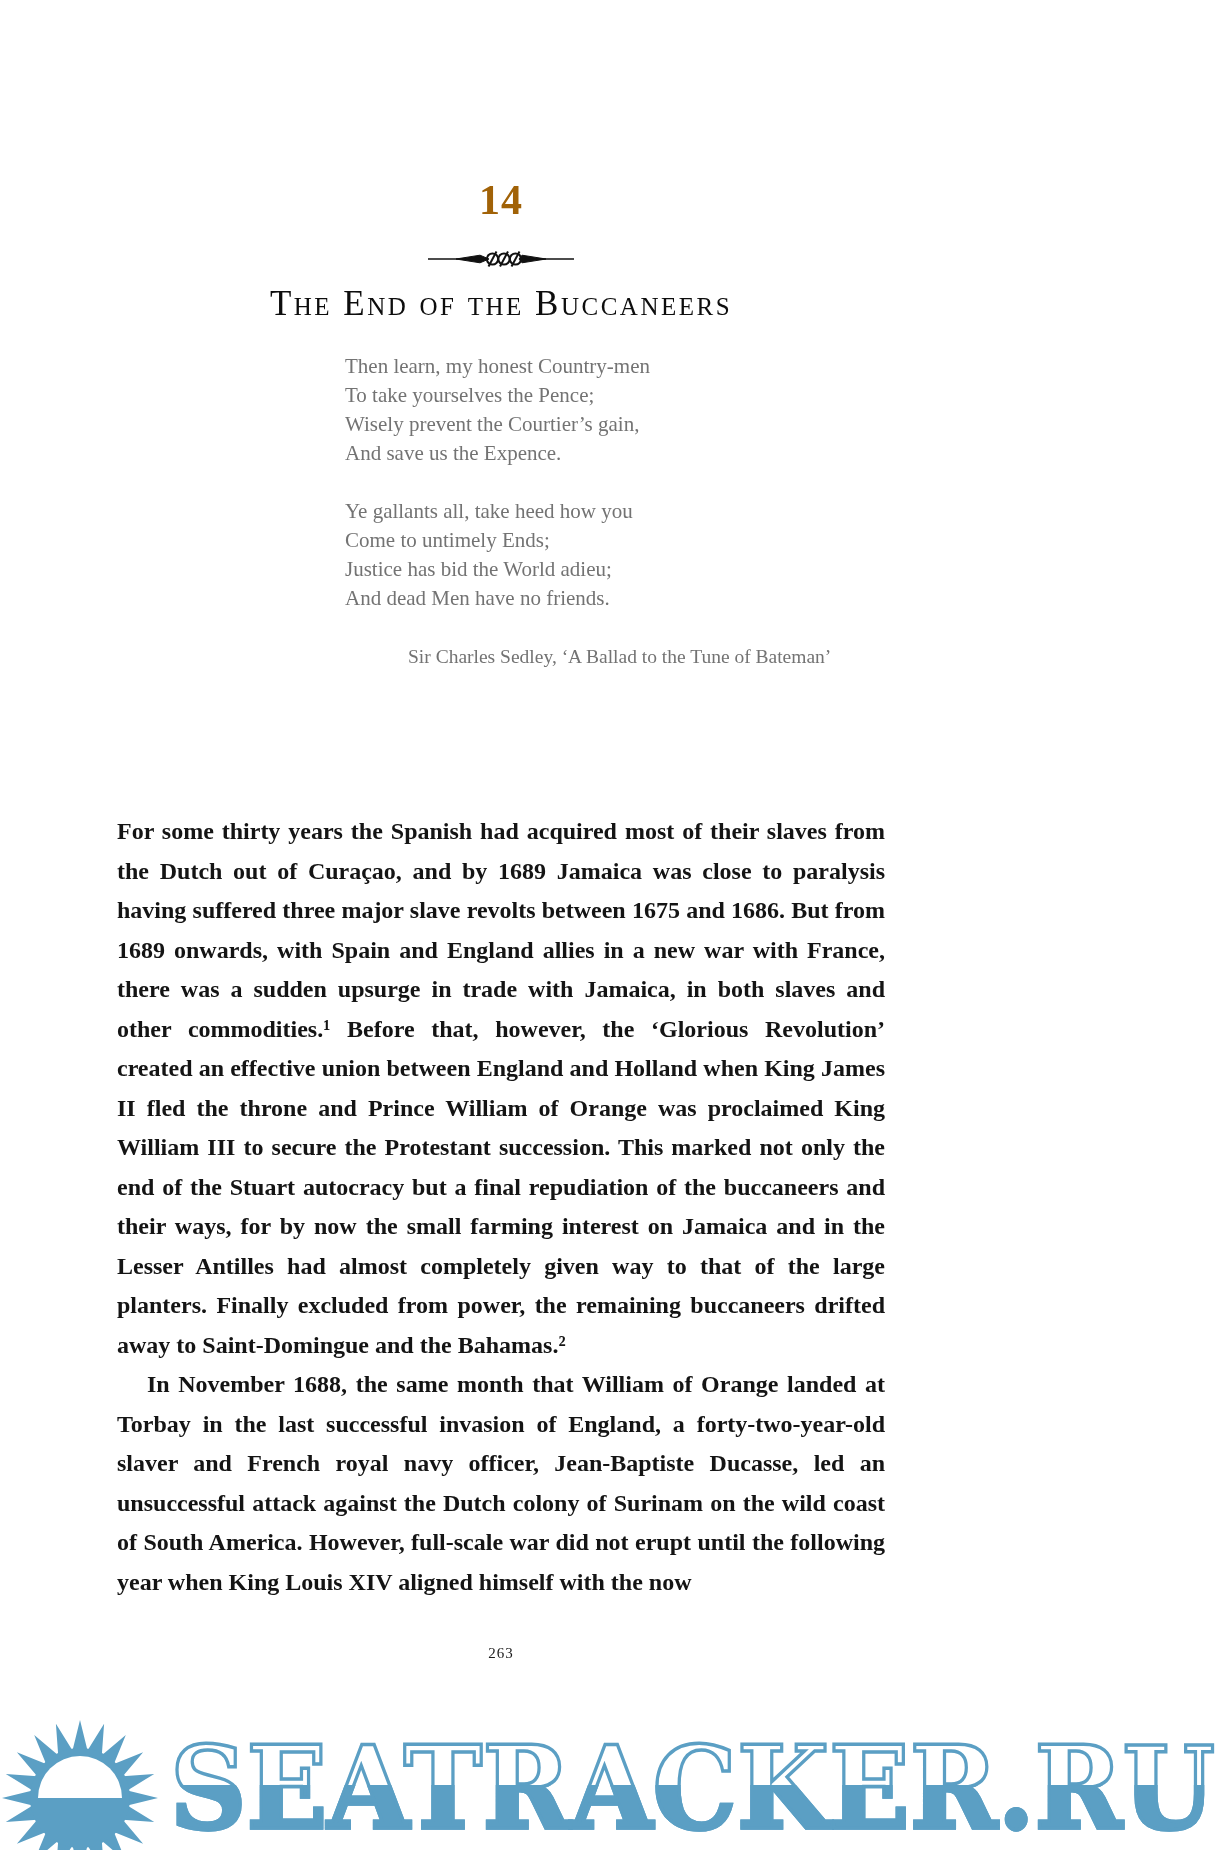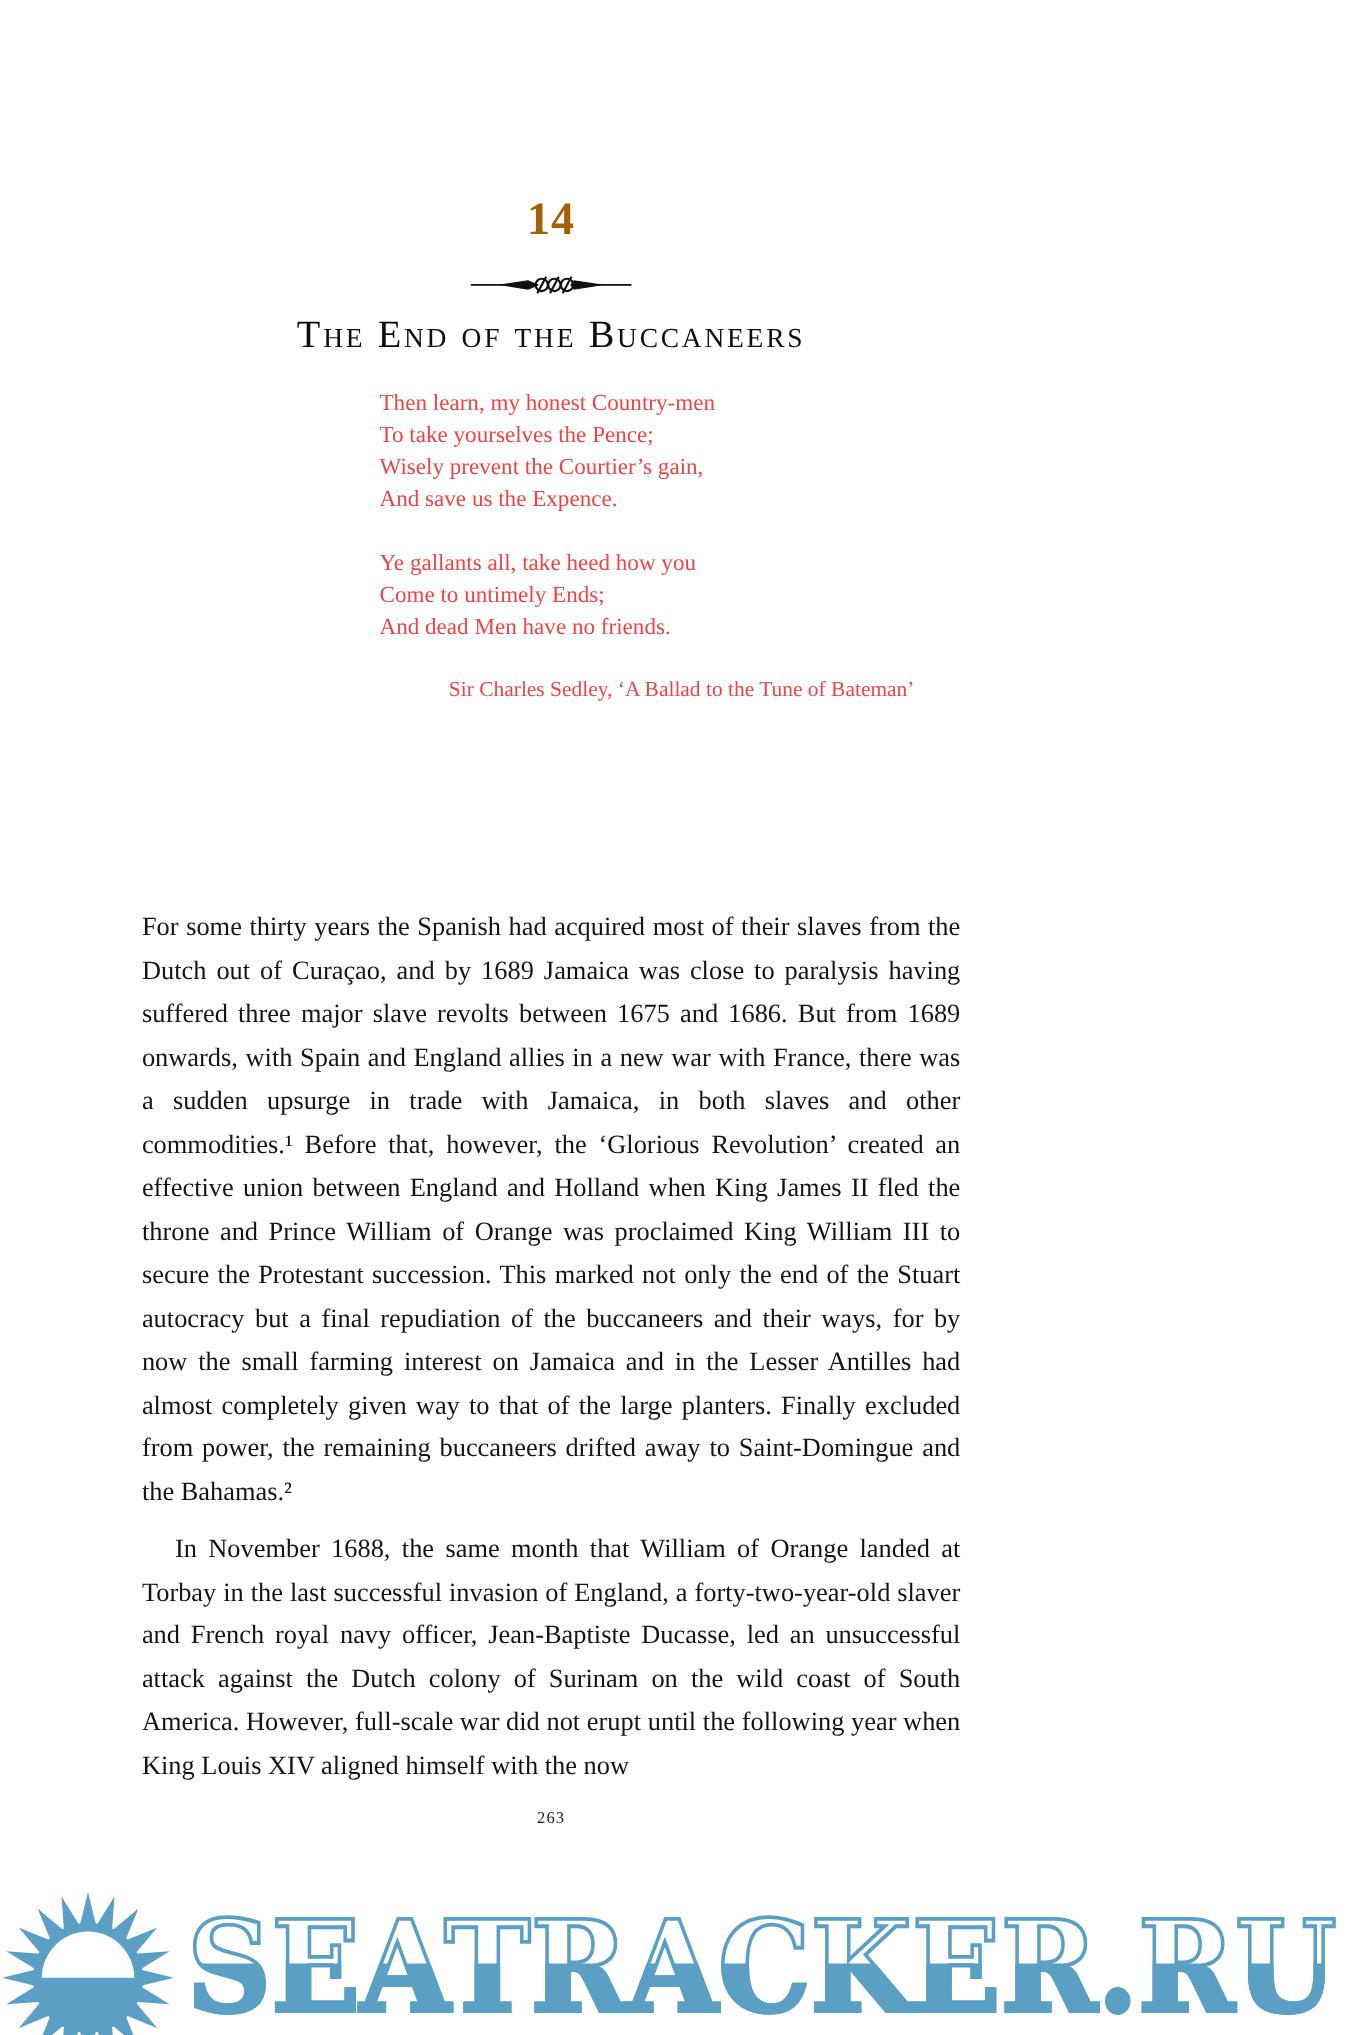--- a/index.html
+++ b/index.html
@@ -13,29 +13,29 @@
   .chapter-number{
     position:absolute;top:176px;width:100%;text-align:center;
     font-size:42px;font-weight:700;letter-spacing:1px;color:#a16207;
   }
   .ornament{position:absolute;top:246px;left:50%;transform:translateX(-50%);}
   .chapter-title{
     position:absolute;top:284px;width:100%;text-align:center;
     font-variant:small-caps;font-size:35px;font-weight:400;letter-spacing:2.5px;color:#0d0d0d;
   }
 
-  .epigraph{position:absolute;top:352px;left:228px;font-size:21px;line-height:29px;color:#ef4444;font-family:Liberation Serif, serif;}
+  .epigraph{position:absolute;top:352px;left:228px;font-size:21px;line-height:29px;color:#737373;font-family:Liberation Serif, serif;}
   .stanza{margin:0 0 29px 0;}
   .stanza:last-of-type{margin-bottom:0;}
   .poem-line{white-space:nowrap;}
   .attribution{margin-top:0;padding-left:63px;font-size:19.5px;white-space:nowrap;}
 
   .body-text{position:absolute;top:812px;left:0;width:768px;
     font-size:24px;line-height:39.5px;text-align:justify;color:#141414;}
-  .body-text p{margin:12px;}
+  .body-text p{margin:0;font-weight:bold;}
   .body-text p.indented{text-indent:30px;}
 
   .page-number{
     position:absolute;top:1645px;width:100%;text-align:center;
     font-size:15px;letter-spacing:1px;color:#1b1b1b;
   }
 
   .watermark{position:absolute;left:0;top:1712px;width:1225px;height:166px;text-decoration:underline;}
   .wm-sun{position:absolute;left:0;top:6px;}
   .wm-text-svg{position:absolute;left:165px;top:18px;}
@@ -67,20 +67,21 @@
   <div class="epigraph">
     <div class="stanza">
       <div class="poem-line">Then learn, my honest Country-men</div>
       <div class="poem-line">To take yourselves the Pence;</div>
       <div class="poem-line">Wisely prevent the Courtier’s gain,</div>
       <div class="poem-line">And save us the Expence.</div>
     </div>
     <div class="stanza">
       <div class="poem-line">Ye gallants all, take heed how you</div>
       <div class="poem-line">Come to untimely Ends;</div>
+      <div class="poem-line">Justice has bid the World adieu;</div>
       <div class="poem-line">And dead Men have no friends.</div>
     </div>
     <div class="attribution">Sir Charles Sedley, ‘A Ballad to the Tune of Bateman’</div>
   </div>
 
   <div class="body-text">
     <p>For some thirty years the Spanish had acquired most of their slaves from the Dutch out of Curaçao, and by 1689 Jamaica was close to paralysis having suffered three major slave revolts between 1675 and 1686. But from 1689 onwards, with Spain and England allies in a new war with France, there was a sudden upsurge in trade with Jamaica, in both slaves and other commodities.¹ Before that, however, the ‘Glorious Revolution’ created an effective union between England and Holland when King James II fled the throne and Prince William of Orange was proclaimed King William III to secure the Protestant succession. This marked not only the end of the Stuart autocracy but a final repudiation of the buccaneers and their ways, for by now the small farming interest on Jamaica and in the Lesser Antilles had almost completely given way to that of the large planters. Finally excluded from power, the remaining buccaneers drifted away to Saint-Domingue and the Bahamas.²</p>
     <p class="indented">In November 1688, the same month that William of Orange landed at Torbay in the last successful invasion of England, a forty-two-year-old slaver and French royal navy officer, Jean-Baptiste Ducasse, led an unsuccessful attack against the Dutch colony of Surinam on the wild coast of South America. However, full-scale war did not erupt until the following year when King Louis XIV aligned himself with the now</p>
   </div>
 

